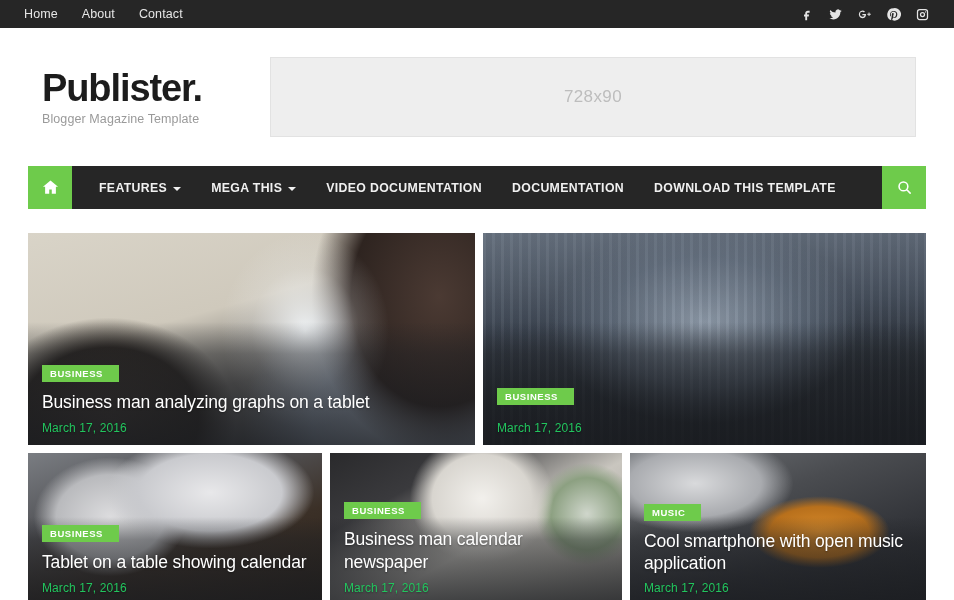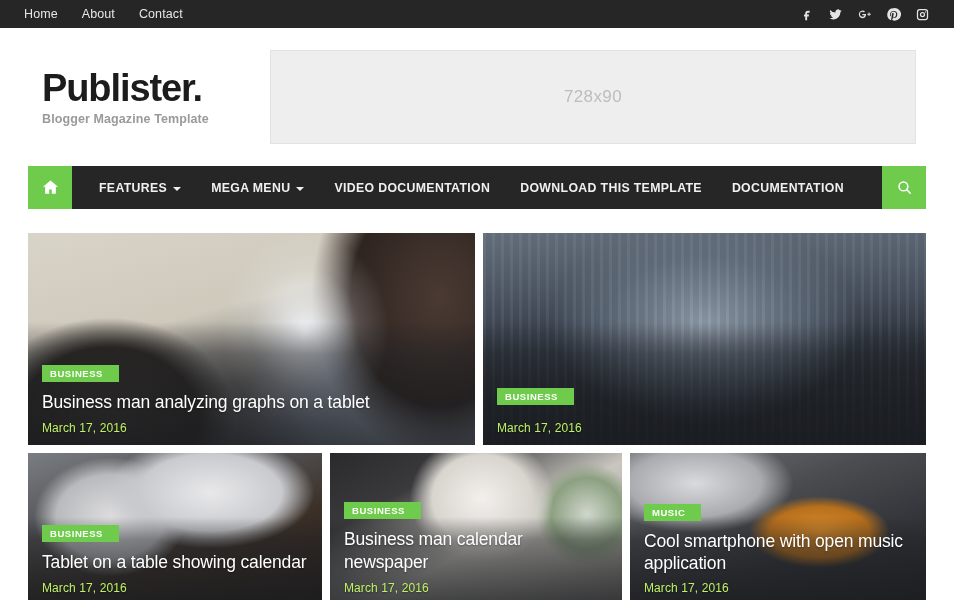--- a/index.html
+++ b/index.html
@@ -58,25 +58,24 @@
     color: #1c1c1c;
     letter-spacing: -1.1px;
     line-height: 40px;
     font-family: "Liberation Sans", sans-serif;
   }
   .brand-sub {
     font-size: 12.5px;
     color: #9a9a9a;
     margin-top: 4px;
     letter-spacing: .1px;
-    font-weight: bold;
   }
   .ad-slot {
     flex: 1;
-    height: 94px;
+    height: 80px;
     background: #eeeeee;
     border: 1px solid #e2e2e2;
     display: flex;
     align-items: center;
     justify-content: center;
     margin-left: 20px;
     max-width: 686px;
   }
   .ad-text {
     color: #bdbdbd;
@@ -183,21 +182,21 @@
   }
   .card-title {
     color: #ffffff;
     font-size: 17.5px;
     font-weight: normal;
     line-height: 23px;
     letter-spacing: -.15px;
     text-shadow: 0 1px 2px rgba(0,0,0,.35);
   }
   .card-date {
-    color: #bef264;
+    color: #22c55e;
     font-size: 12px;
     margin-top: 7px;
     letter-spacing: .1px;
     text-shadow: 0 1px 2px rgba(0,0,0,.35);
   }
 
   .row1 .card { height: 212px; }
   .row1 .c1 { flex: 0 0 447px; }
   .row1 .c2 { flex: 1; }
 
@@ -296,31 +295,31 @@
       <svg viewBox="0 0 24 24">
           <path d="M12 3 2.5 11h2.7v9h5.2v-5.6h3.2V20h5.2v-9h2.7L12 3z"></path>
         </svg>
     </div>
     <div class="nav-items">
       <a class="nav-item">
         <span>FEATURES</span>
         <i class="caret"></i>
       </a>
       <a class="nav-item">
-        <span>MEGA MENU</span>
+        <span>MEGA THIS</span>
         <i class="caret"></i>
       </a>
       <a class="nav-item">
         <span>VIDEO DOCUMENTATION</span>
       </a>
       <a class="nav-item">
+        <span>DOCUMENTATION</span>
+      </a>
+      <a class="nav-item">
         <span>DOWNLOAD THIS TEMPLATE</span>
-      </a>
-      <a class="nav-item">
-        <span>DOCUMENTATION</span>
       </a>
     </div>
     <div class="nav-search">
       <svg viewBox="0 0 24 24">
           <circle cx="10.5" cy="10.5" r="6.2"></circle>
           <line x1="15.2" y1="15.2" x2="20" y2="20" stroke-linecap="round"></line>
         </svg>
     </div>
   </nav>
 </div>

